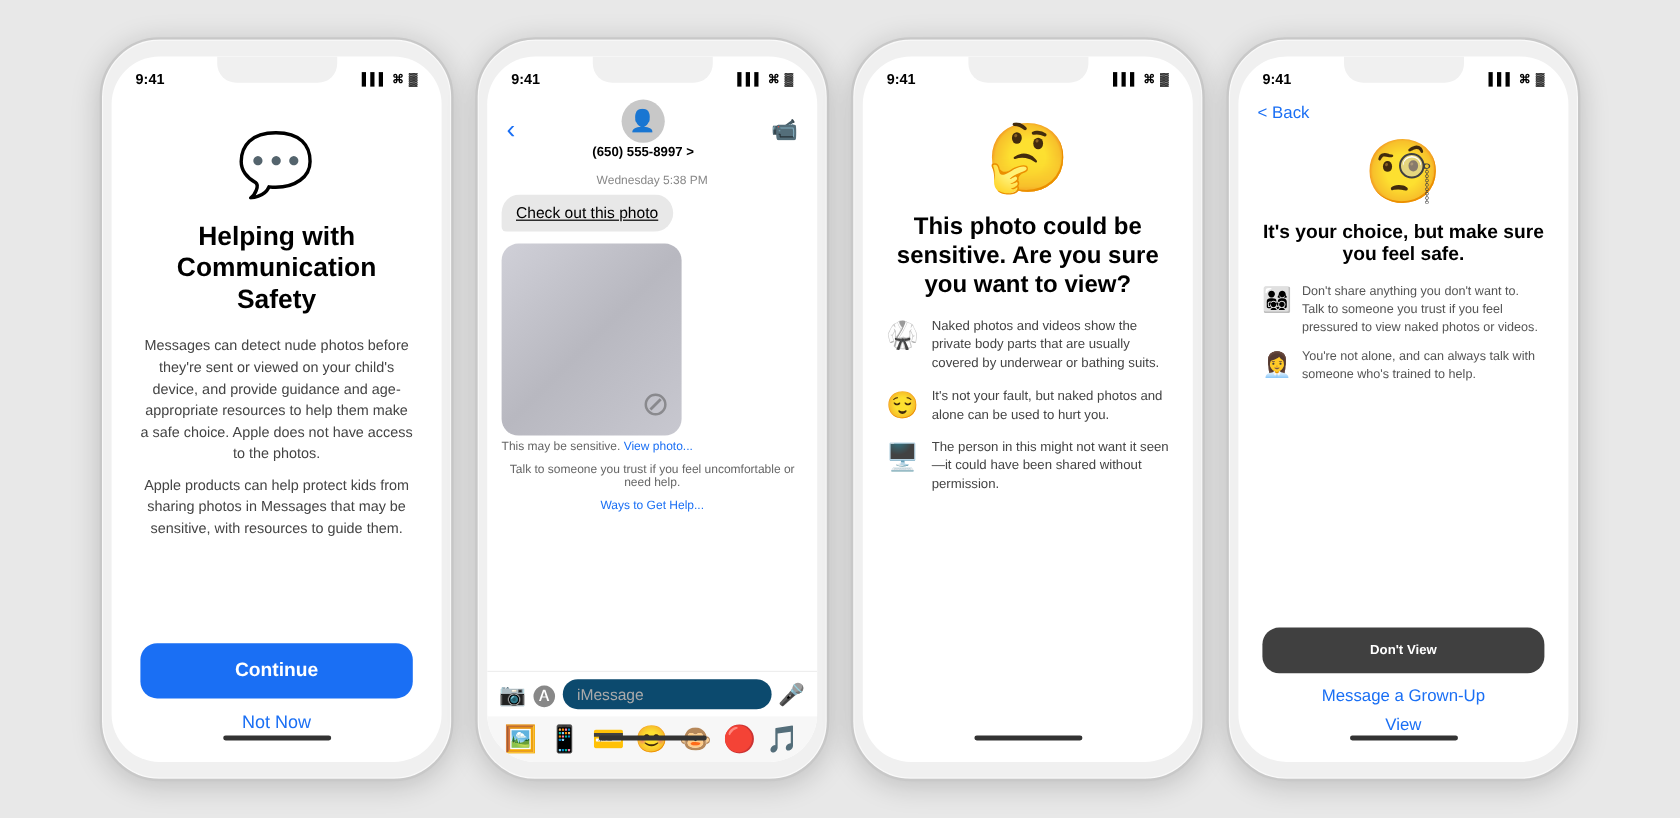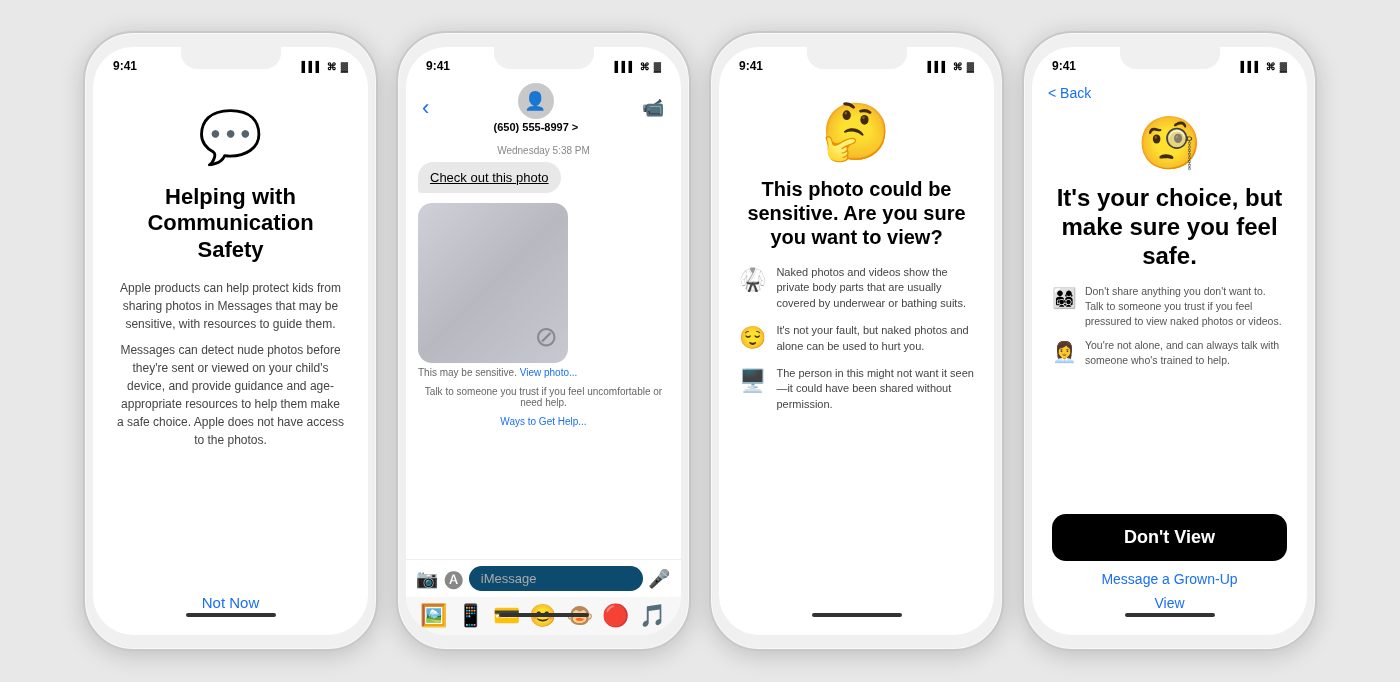--- a/index.html
+++ b/index.html
@@ -290,46 +290,46 @@
     .phone4-content {
       flex: 1;
       display: flex;
       flex-direction: column;
       align-items: center;
       padding: 8px 20px 16px;
       overflow: hidden;
     }
     .phone4-emoji { font-size: 52px; margin-bottom: 10px; }
     .phone4-title {
-      font-size: 24px;
+      font-size: 16px;
       font-weight: 800;
       color: #000;
       text-align: center;
       line-height: 1.2;
       margin-bottom: 14px;
     }
     .phone4-items { width: 100%; margin-bottom: 10px; }
     .phone4-item {
       display: flex;
       align-items: flex-start;
       gap: 8px;
       margin-bottom: 10px;
     }
     .phone4-item-icon { font-size: 20px; flex-shrink: 0; margin-top: 2px; }
     .phone4-item-text { font-size: 10.5px; color: #555; line-height: 1.4; }
     .phone4-spacer { flex: 1; }
     .phone4-buttons { width: 100%; }
     .btn-dont-view {
       width: 100%;
-      background: #000000;
+      background: #404040;
       color: white;
       border: none;
       border-radius: 14px;
       padding: 13px;
-      font-size: 18px;
+      font-size: 11px;
       font-weight: 600;
       cursor: pointer;
       margin-bottom: 10px;
     }
     .btn-message-grownup, .btn-view {
       background: none;
       border: none;
       color: #1a6ff4;
       font-size: 14px;
       font-weight: 500;
@@ -356,23 +356,24 @@
         <span class="status-time">9:41</span>
         <div class="status-icons">
           <span>▌▌▌</span>
           <span>⌘</span>
           <span>▓</span>
         </div>
       </div>
       <div class="phone1-content">
         <div class="phone1-icon">💬</div>
         <div class="phone1-title">Helping with Communication Safety</div>
+        <div class="phone1-body">Messages can detect nude photos before they're sent or viewed on your child's device, and provide guidance and age-appropriate resources to help them make a safe choice. Apple does not have access to the photos.</div>
         <div class="phone1-body">Apple products can help protect kids from sharing photos in Messages that may be sensitive, with resources to guide them.</div>
-        <div class="phone1-body">Messages can detect nude photos before they're sent or viewed on your child's device, and provide guidance and age-appropriate resources to help them make a safe choice. Apple does not have access to the photos.</div>
         <div class="phone1-spacer"></div>
+        <button class="btn-blue">Continue</button>
         <button class="btn-link">Not Now</button>
       </div>
       <div class="bottom-bar"></div>
     </div>
   </div>
 
   <div class="phone">
     <div class="btn-left-top"></div>
     <div class="btn-left-mid"></div>
     <div class="btn-left-top2"></div>

